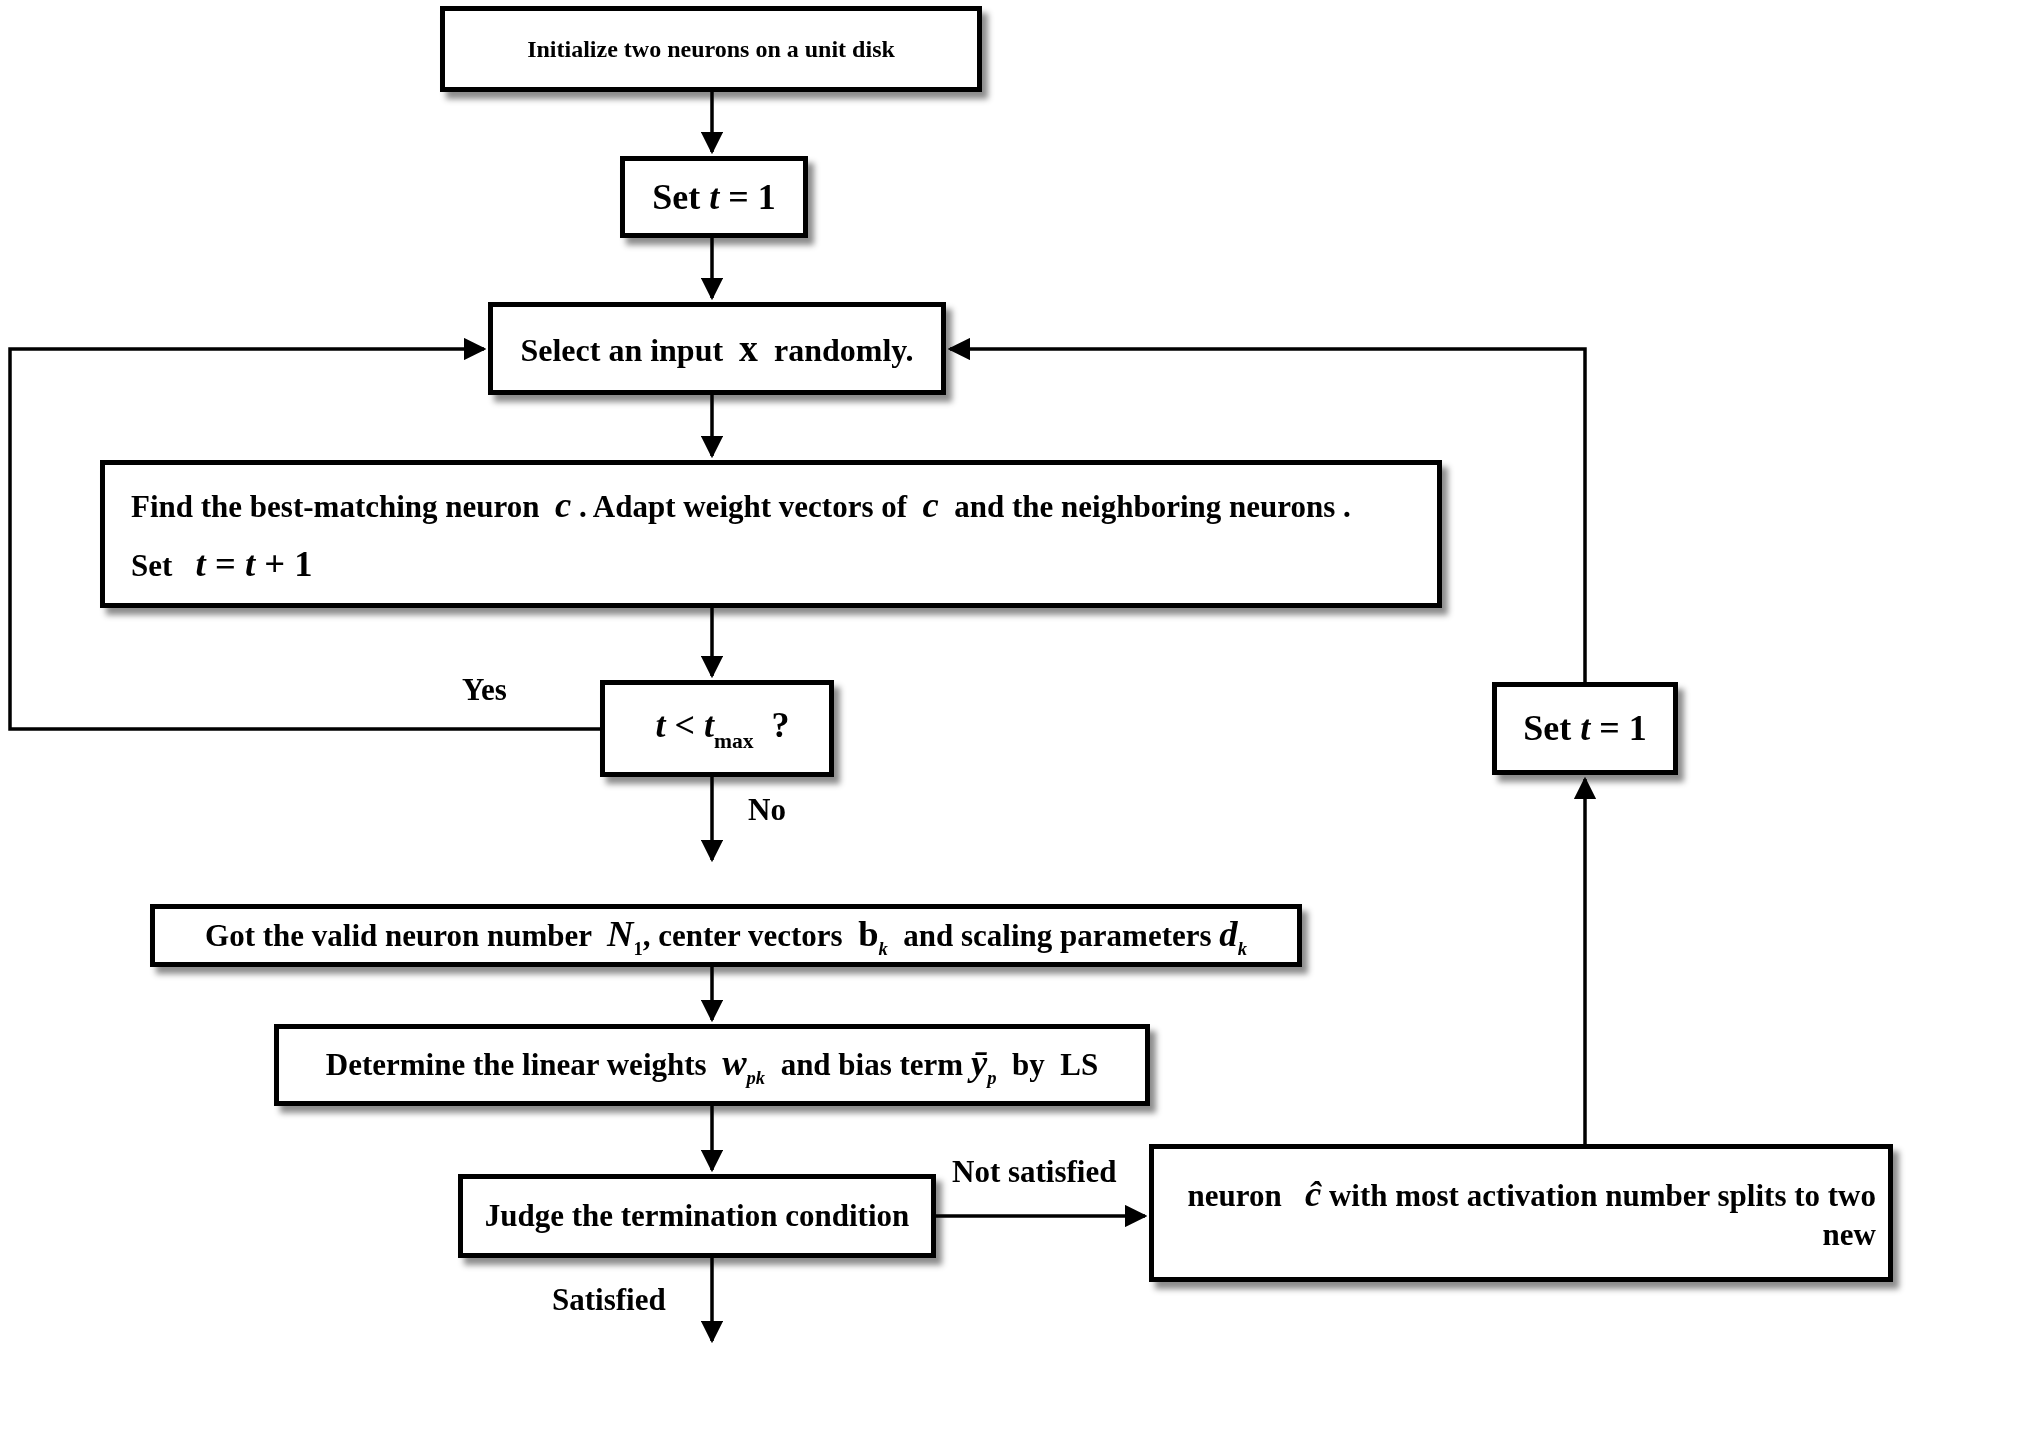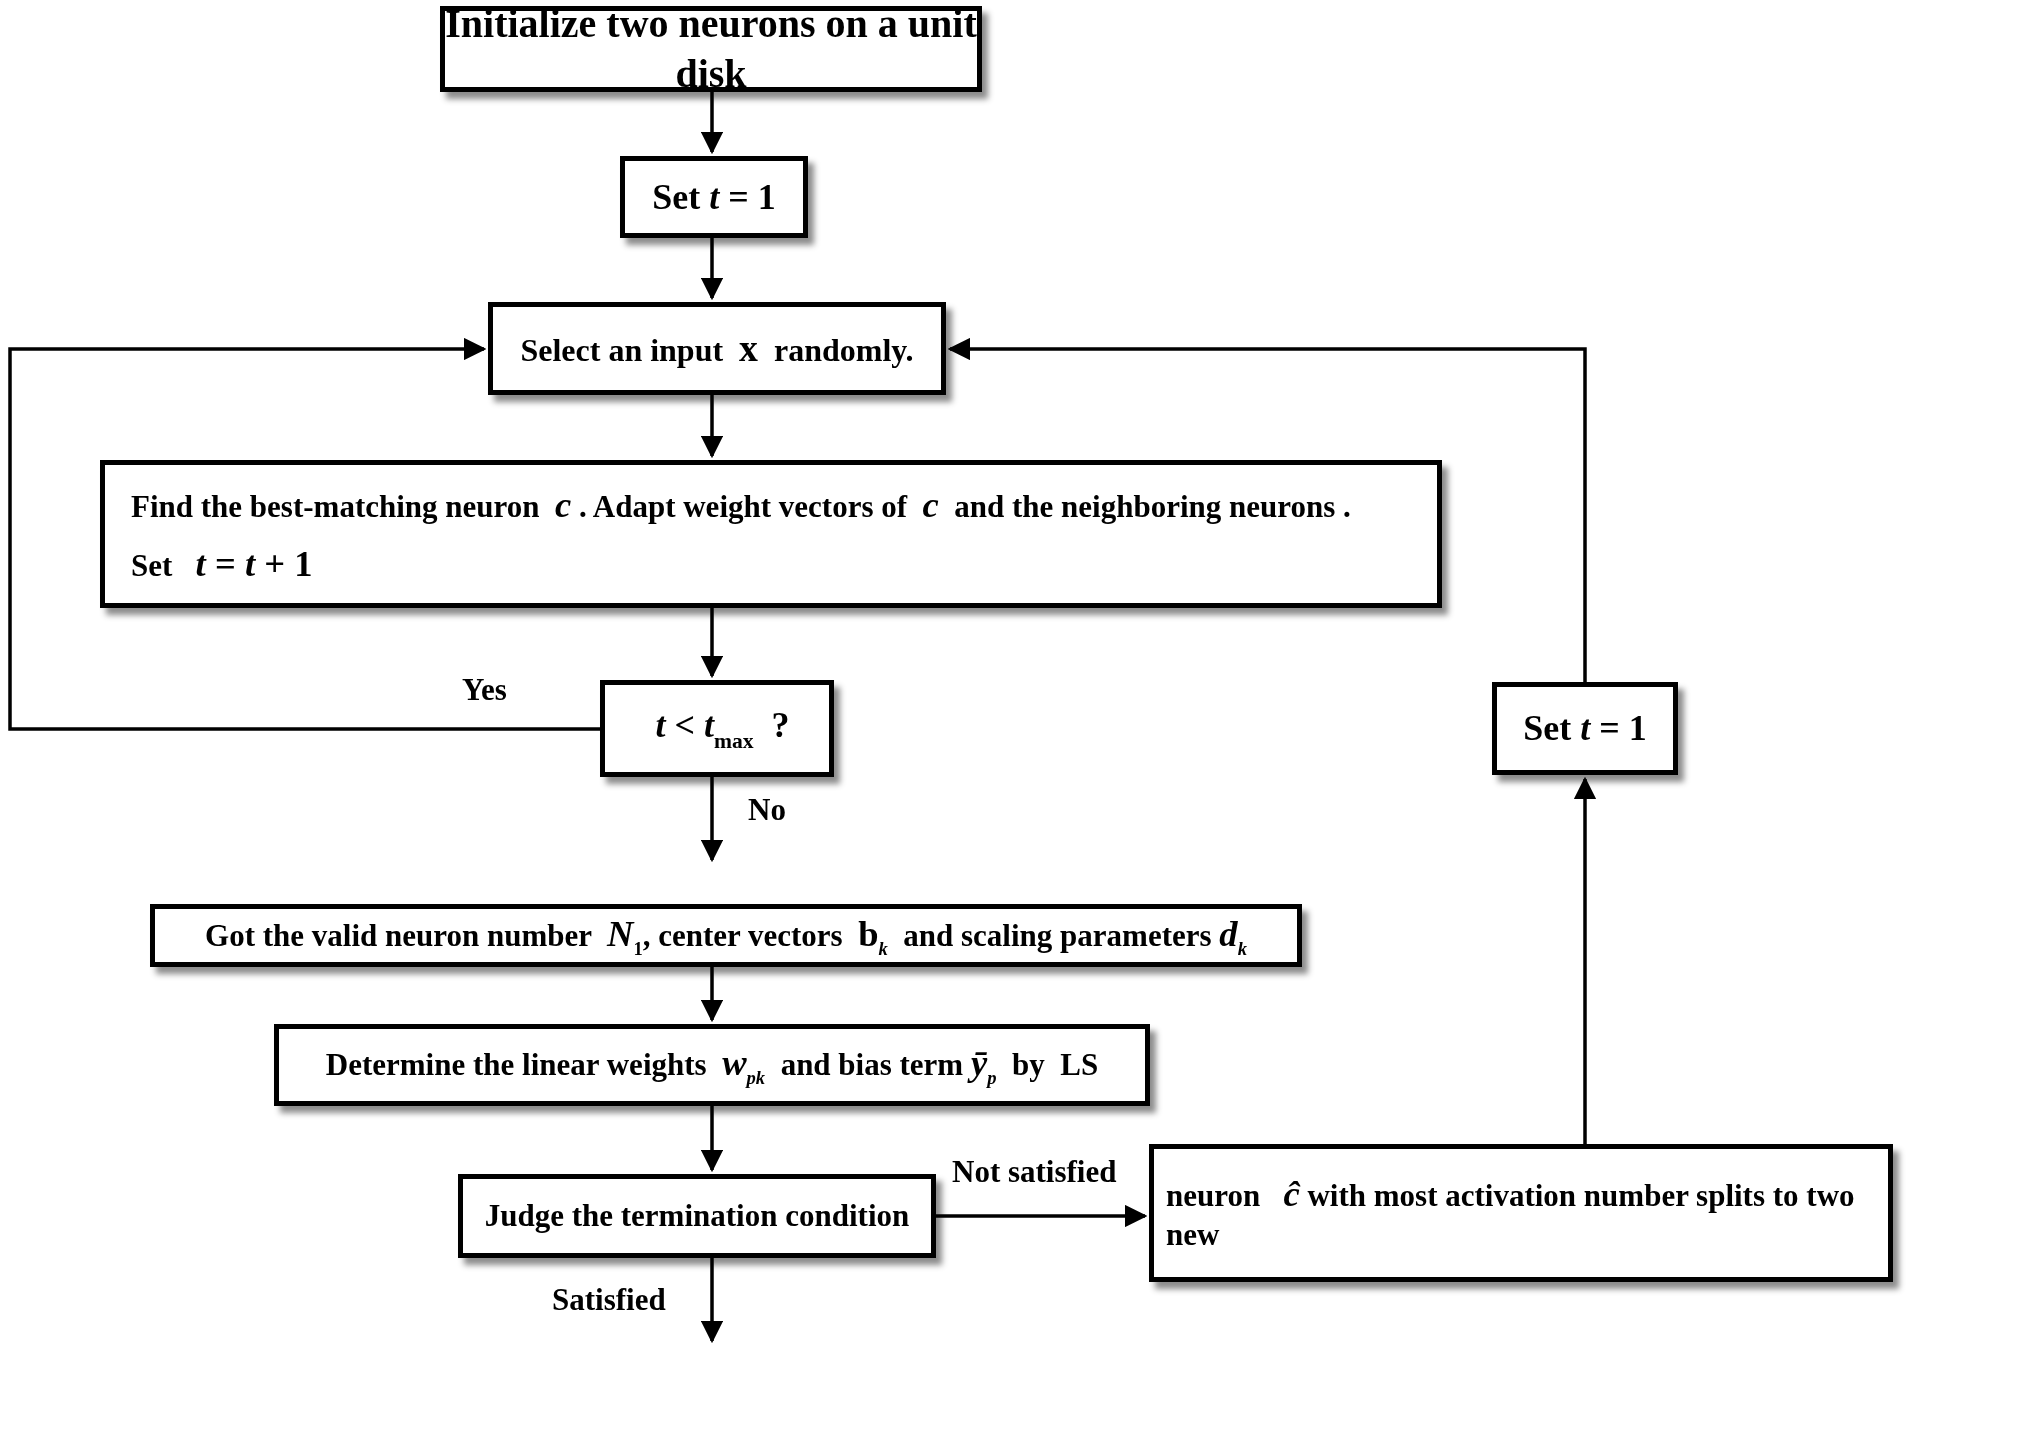--- a/index.html
+++ b/index.html
@@ -7,30 +7,30 @@
   .stage { position:relative; width:2034px; height:1437px; overflow:hidden; background:#fff; }
   svg.connectors { position:absolute; left:0; top:0; width:2034px; height:1437px; }
 
   .box {
     position:absolute; background:#fff; border:5px solid #000; box-sizing:border-box;
     box-shadow:6px 7px 6px rgba(0,0,0,0.45);
     display:flex; flex-direction:column; justify-content:center;
     font-weight:bold; line-height:1.25;
   }
   .box.center { align-items:center; text-align:center; }
-  .box.leftal { align-items:flex-start; text-align:left; justify-content:space-around; }
+  .box.leftal { align-items:flex-start; text-align:right; justify-content:space-around; }
   .box .line { white-space:pre-wrap; }
 
   .it { font-style:italic; }
   .sb { font-size:0.60em; vertical-align:-0.50em; }
   .lg { font-size:1.18em; }
 
   .lbl { position:absolute; font-weight:bold; font-size:31px; white-space:nowrap; }
 
-  #box-init    { left:440px;  top:6px;    width:542px;  height:86px;  font-size:40px; }
+  #box-init    { left:440px;  top:6px;    width:542px;  height:86px;  font-size:24px; }
   #box-set1    { left:620px;  top:156px;  width:188px;  height:82px;  font-size:36px; }
   #box-select  { left:488px;  top:302px;  width:458px;  height:93px;  font-size:32px; }
   #box-find    { left:100px;  top:460px;  width:1342px; height:148px; font-size:31px; padding:10px 26px; }
   #box-tmax    { left:600px;  top:680px;  width:234px;  height:97px;  font-size:36px;padding-left:11px; }
   #box-valid   { left:150px;  top:904px;  width:1152px; height:63px;  font-size:31px; }
   #box-weights { left:274px;  top:1024px; width:876px;  height:82px;  font-size:31px; }
   #box-judge   { left:458px;  top:1174px; width:478px;  height:84px;  font-size:31px; }
   #box-split   { left:1149px; top:1144px; width:744px;  height:138px; font-size:31px; padding:8px 12px; }
   #box-set1r   { left:1492px; top:682px;  width:186px;  height:93px;  font-size:36px; }
   #box-end     { left:645px;  top:1345px; width:148px;  height:80px;  font-size:34px; }

